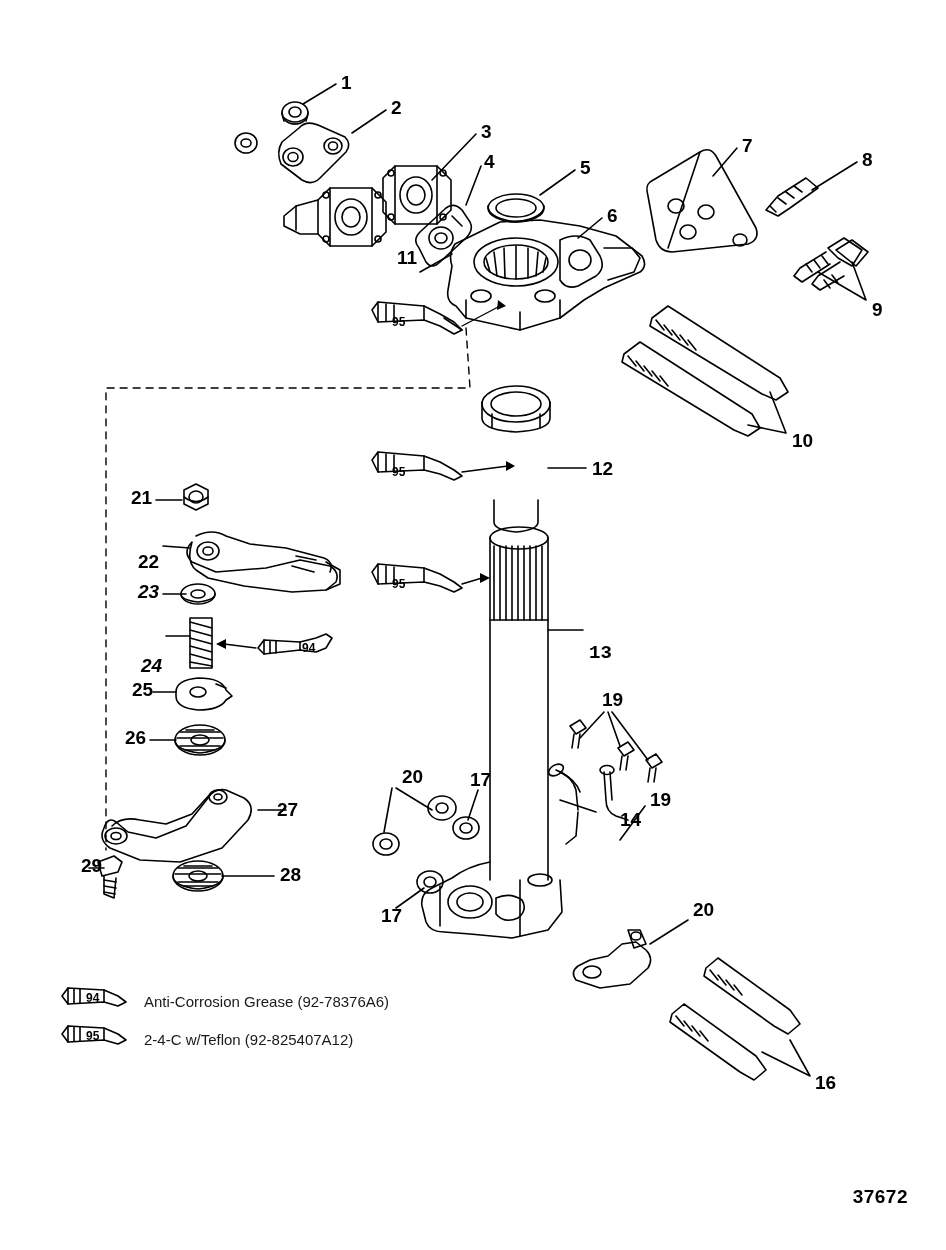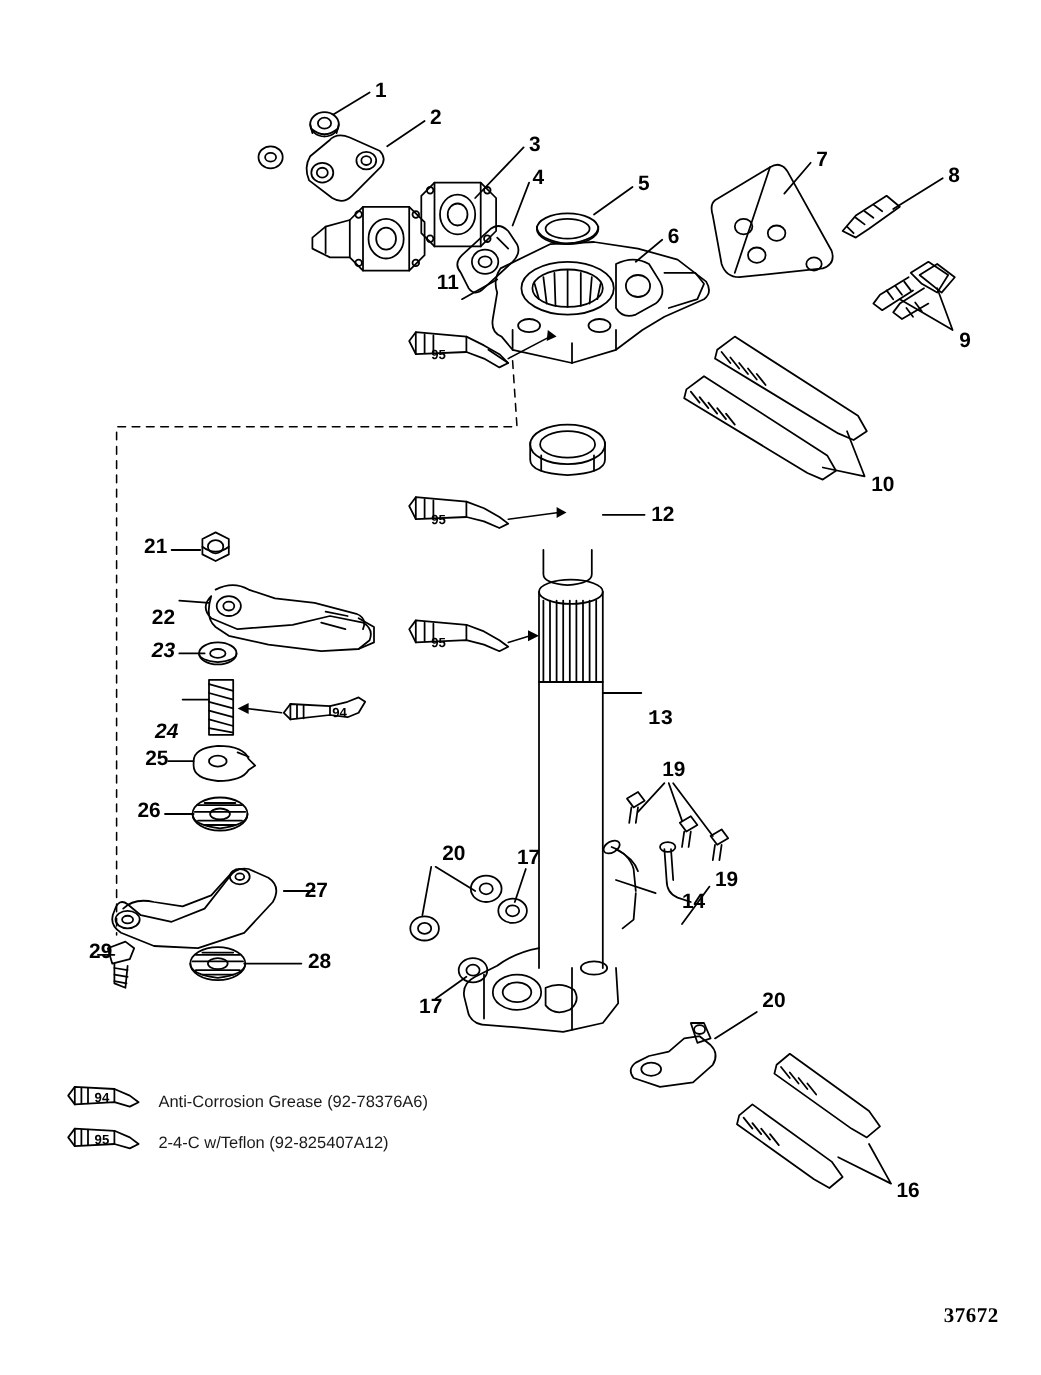--- a/index.html
+++ b/index.html
@@ -43,21 +43,21 @@
   .legend-text {
     font-family: "Liberation Sans", sans-serif;
     font-size: 15px;
     color: #1a1a1a;
     margin-left: 12px;
   }
   #drawing-number {
     position: absolute;
     right: 38px;
     bottom: 42px;
-    font-family: Liberation Serif, serif;
+    font-family: Liberation Sans, sans-serif;
     font-size: 19px;
     font-weight: bold;
     letter-spacing: 0.5px;
   }
 </style>
 </head>
 <body>
 
 <div id="page">
 

